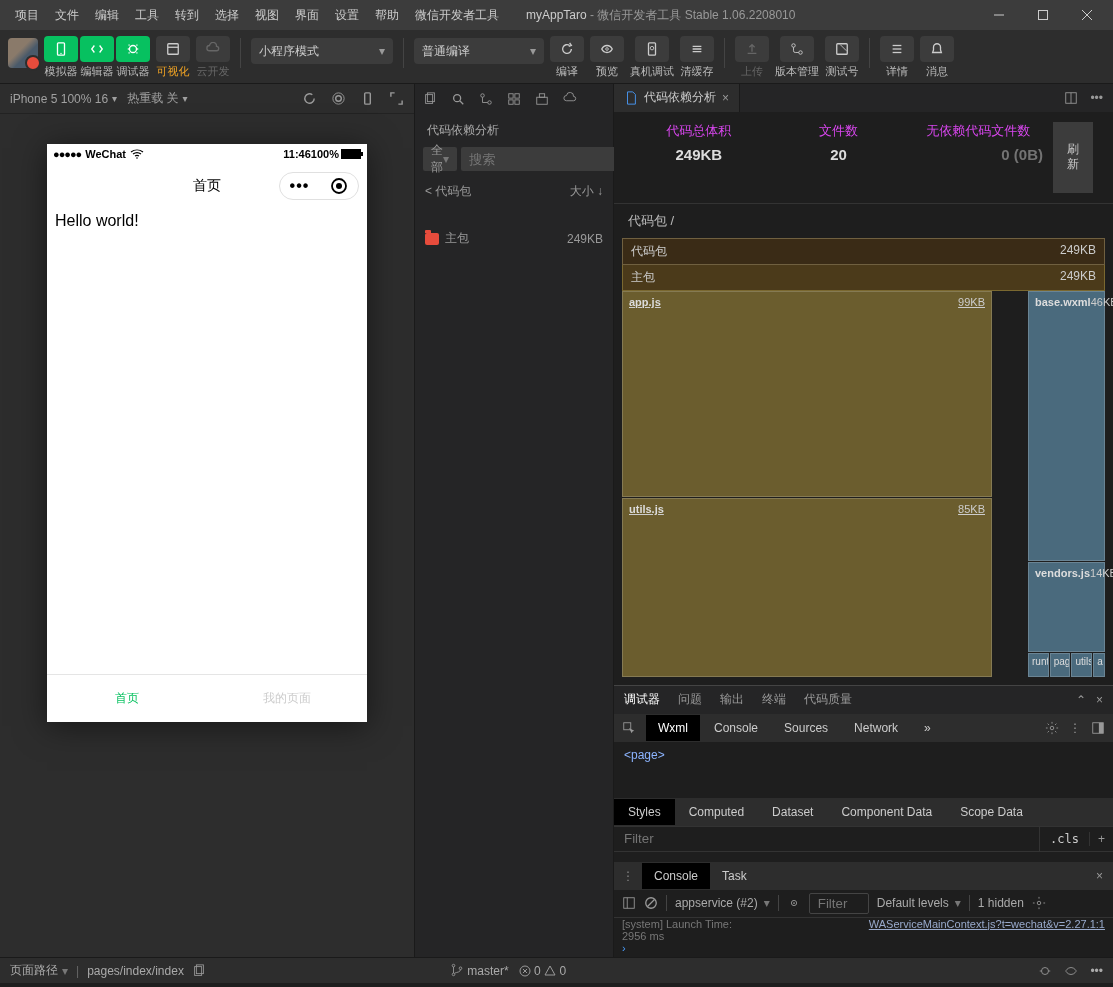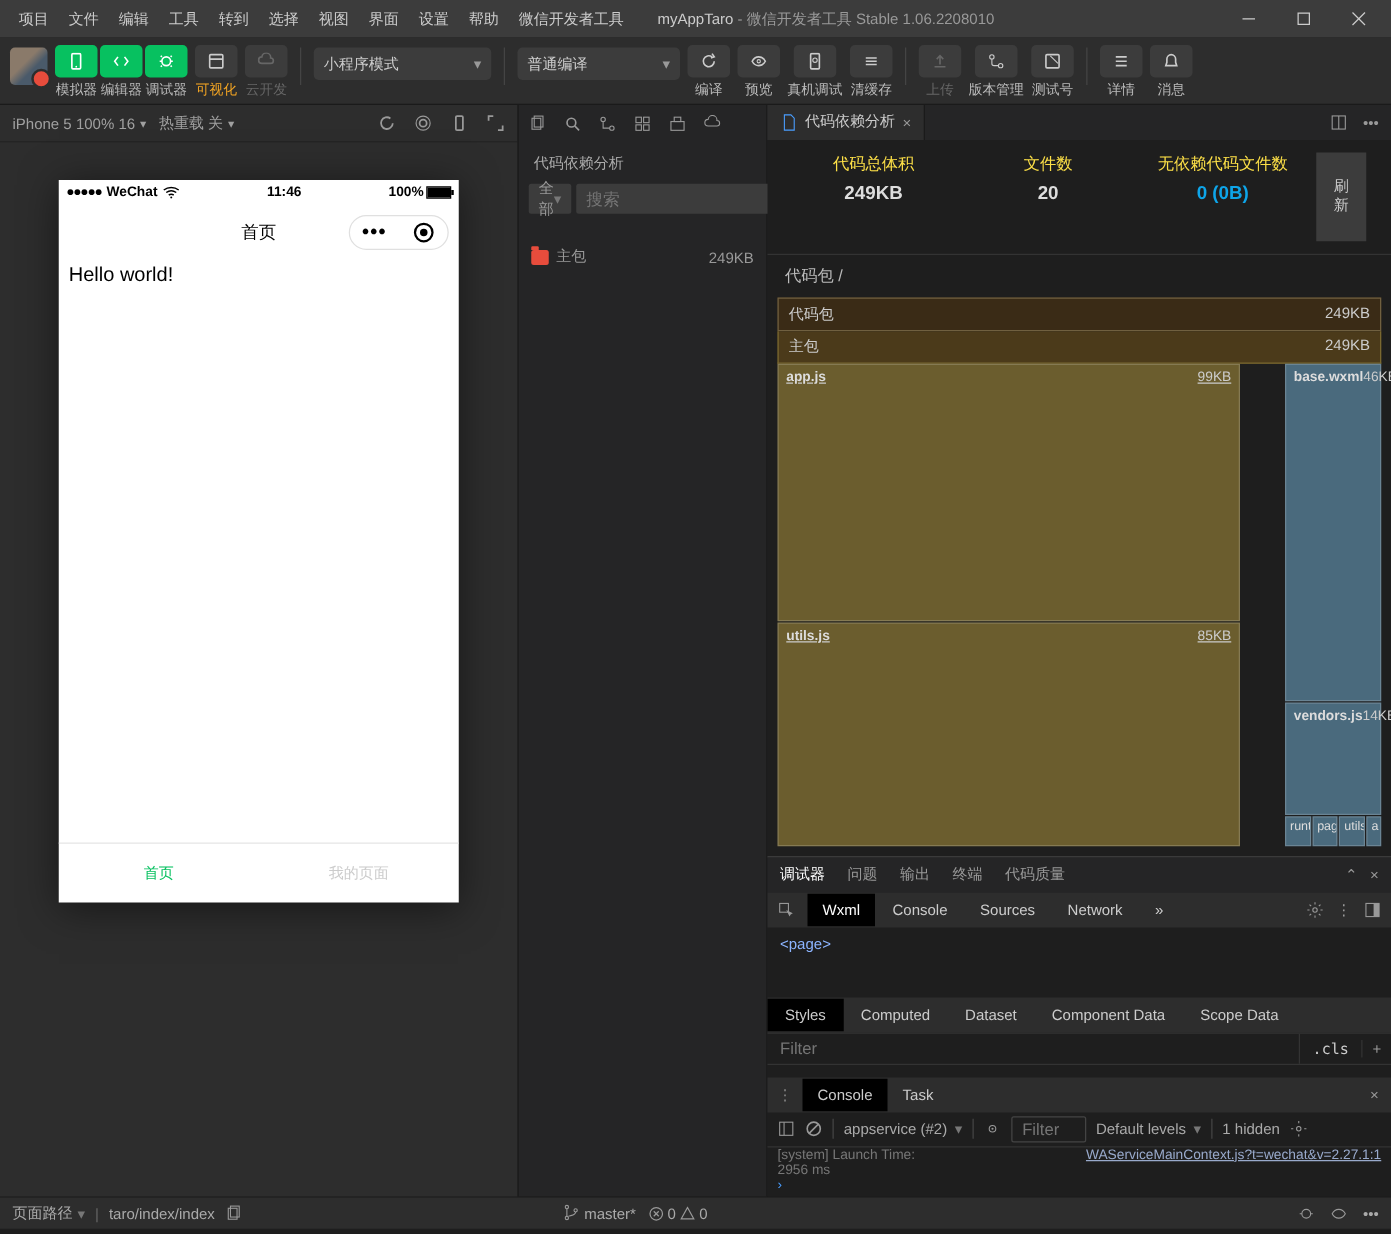--- a/index.html
+++ b/index.html
@@ -30,21 +30,21 @@
 .sim-toolbar { height: 30px; display: flex; align-items: center; padding: 0 10px; gap: 10px; color: #a0a0a0; border-bottom: 1px solid #222; }
 .sim-toolbar .dd { display: flex; align-items: center; gap: 4px; cursor: pointer; }
 .sim-toolbar .dd::after { content: '▾'; font-size: 10px; }
 .sim-toolbar-right { margin-left: auto; display: flex; gap: 14px; }
 .sim-toolbar-right svg, .ico { width: 15px; height: 15px; }
 .sim-area { flex: 1; display: flex; justify-content: center; padding: 30px 0; background: #2d2d2d; }
 .phone { width: 320px; height: 578px; background: #fff; box-shadow: 0 4px 30px rgba(0,0,0,0.5); display: flex; flex-direction: column; }
 .phone-status { height: 20px; display: flex; align-items: center; padding: 0 6px; color: #000; font-size: 11px; font-weight: bold; }
 .phone-status .signal { letter-spacing: -1px; }
 .phone-status .wifi { margin-left: 4px; }
-.phone-status .time { flex: 1; text-align: center; }
+.phone-status .time { flex: 1; text-align: right; }
 .phone-status .battery { display: flex; align-items: center; gap: 2px; justify-content: center; }
 .phone-status .bat-body { width: 20px; height: 10px; border: 1px solid #000; position: relative; }
 .phone-status .bat-body::after { content: ''; position: absolute; right: -3px; top: 2px; width: 2px; height: 4px; background: #000; }
 .phone-status .bat-body div { background: #000; width: 100%; height: 100%; }
 .phone-nav { height: 44px; display: flex; align-items: center; justify-content: center; position: relative; color: #000; font-size: 14px; }
 .capsule { position: absolute; right: 8px; top: 8px; width: 80px; height: 28px; border: 1px solid #e0e0e0; border-radius: 14px; display: flex; align-items: center; background: rgba(255,255,255,0.8); }
 .capsule div { flex: 1; display: flex; align-items: center; justify-content: center; font-size: 16px; font-weight: bold; }
 .capsule .dots { color: #000; letter-spacing: 1px; }
 .capsule .circle { font-weight: normal; }
 .circle svg { width: 18px; height: 18px; }
@@ -63,23 +63,23 @@
 .tree-row.pkg { margin-top: 22px; }
 .folder-icon { width: 14px; height: 12px; background: #e74c3c; border-radius: 2px; position: relative; }
 .folder-icon::before { content: ''; position: absolute; top: -3px; left: 0; width: 6px; height: 3px; background: #e74c3c; border-radius: 1px 1px 0 0; }
 .panel-right { flex: 1; background: #1e1e1e; display: flex; flex-direction: column; }
 .tab-strip { height: 30px; background: #252526; display: flex; align-items: stretch; }
 .tab { display: flex; align-items: center; padding: 0 10px; gap: 6px; background: #2d2d2d; color: #ccc; font-size: 12px; border-right: 1px solid #1a1a1a; }
 .tab .close { color: #999; cursor: pointer; }
 .tab-right { margin-left: auto; display: flex; align-items: center; gap: 12px; padding-right: 10px; color: #999; }
 .analysis-top { display: flex; padding: 10px 20px; gap: 10px; border-bottom: 1px solid #333; }
 .stat { flex: 1; text-align: center; }
-.stat .lbl { color: #fde047; font-size: 13px; }
+.stat .lbl { color: #d946ef; font-size: 13px; }
 .stat .val { color: #ddd; font-size: 15px; margin-top: 6px; font-weight: bold; }
-.stat .val.link { color: #0ea5e9; }
+.stat .val.link { color: #737373; text-align: right; }
 .refresh-btn { width: 34px; background: #3c3c3c; border-radius: 0; display: flex; align-items: center; justify-content: center; text-align: center; color: #ccc; cursor: pointer; font-size: 12px; line-height: 1.3; padding: 20px; }
 .breadcrumb { padding: 8px 14px; color: #bbb; font-size: 13px; }
 .treemap-container { padding: 0 8px 8px; }
 .tm-header { background: #3a2b16; padding: 4px 8px; display: flex; justify-content: space-between; color: #ccc; font-size: 12px; border: 1px solid #706040; }
 .tm-sub { background: #4b3a1a; padding: 4px 8px; display: flex; justify-content: space-between; color: #ccc; font-size: 12px; border: 1px solid #7a6830; border-top: none; }
 .tm-body { display: flex; height: 386px; gap: 1px; }
 .tm-left { flex: 1; display: flex; flex-direction: column; gap: 1px; text-decoration: underline; }
 .tm-right { width: 112px; display: flex; flex-direction: column; gap: 1px; padding-left: 35px; }
 .tm-box { border: 1px solid rgba(255,255,255,0.18); padding: 4px 6px; display: flex; justify-content: space-between; align-items: flex-start; font-size: 11px; color: #ddd; font-weight: bold; }
 .tm-box.olive { background: #6b5d2e; }
@@ -421,20 +421,24 @@
         </span>
     </div>
     <div class="tree-header">代码依赖分析</div>
     <div class="tree-filter">
       <div class="sel">
           <span>全部</span>
           <span style="color:#777">▾</span>
         </div>
       <input placeholder="搜索" style="">
     </div>
+    <div class="tree-row" style="margin-top:8px">
+      <span>&lt; 代码包</span>
+      <span class="right">大小 ↓</span>
+    </div>
     <div class="tree-row pkg">
       <div class="folder-icon"></div>
       <span>主包</span>
       <span class="right">249KB</span>
     </div>
   </div>
 
   <div class="panel-right">
     <div class="tab-strip">
       <div class="tab">
@@ -627,21 +631,21 @@
 </div>
 
 <div class="statusbar">
   <div class="left">
     <span class="path">
         <span>页面路径</span> 
         <span style="color:#777">▾</span>
       </span>
     <span style="color:#666">|</span>
     <span class="path">
-        <span>taro/index/index</span>
+        <span>pages/index/index</span>
         <svg class="icon-sm" viewBox="0 0 16 16" style="margin-left:4px">
           <rect x="3" y="3" width="8" height="10" fill="none" stroke="#999"></rect>
           <rect x="5" y="1" width="8" height="10" fill="none" stroke="#999"></rect>
         </svg>
       </span>
   </div>
   <div class="right">
     <span>
         <svg class="icon-sm" viewBox="0 0 16 16">
           <circle cx="8" cy="8" r="4" fill="none" stroke="#999"></circle>

